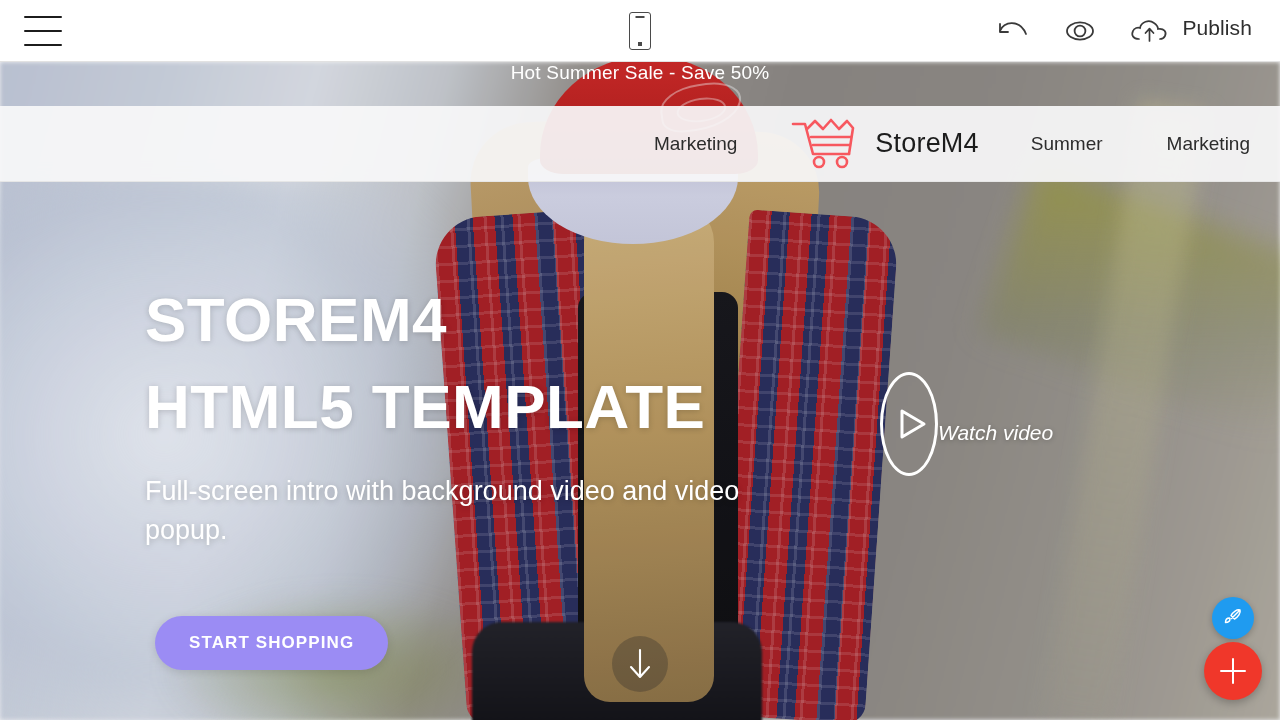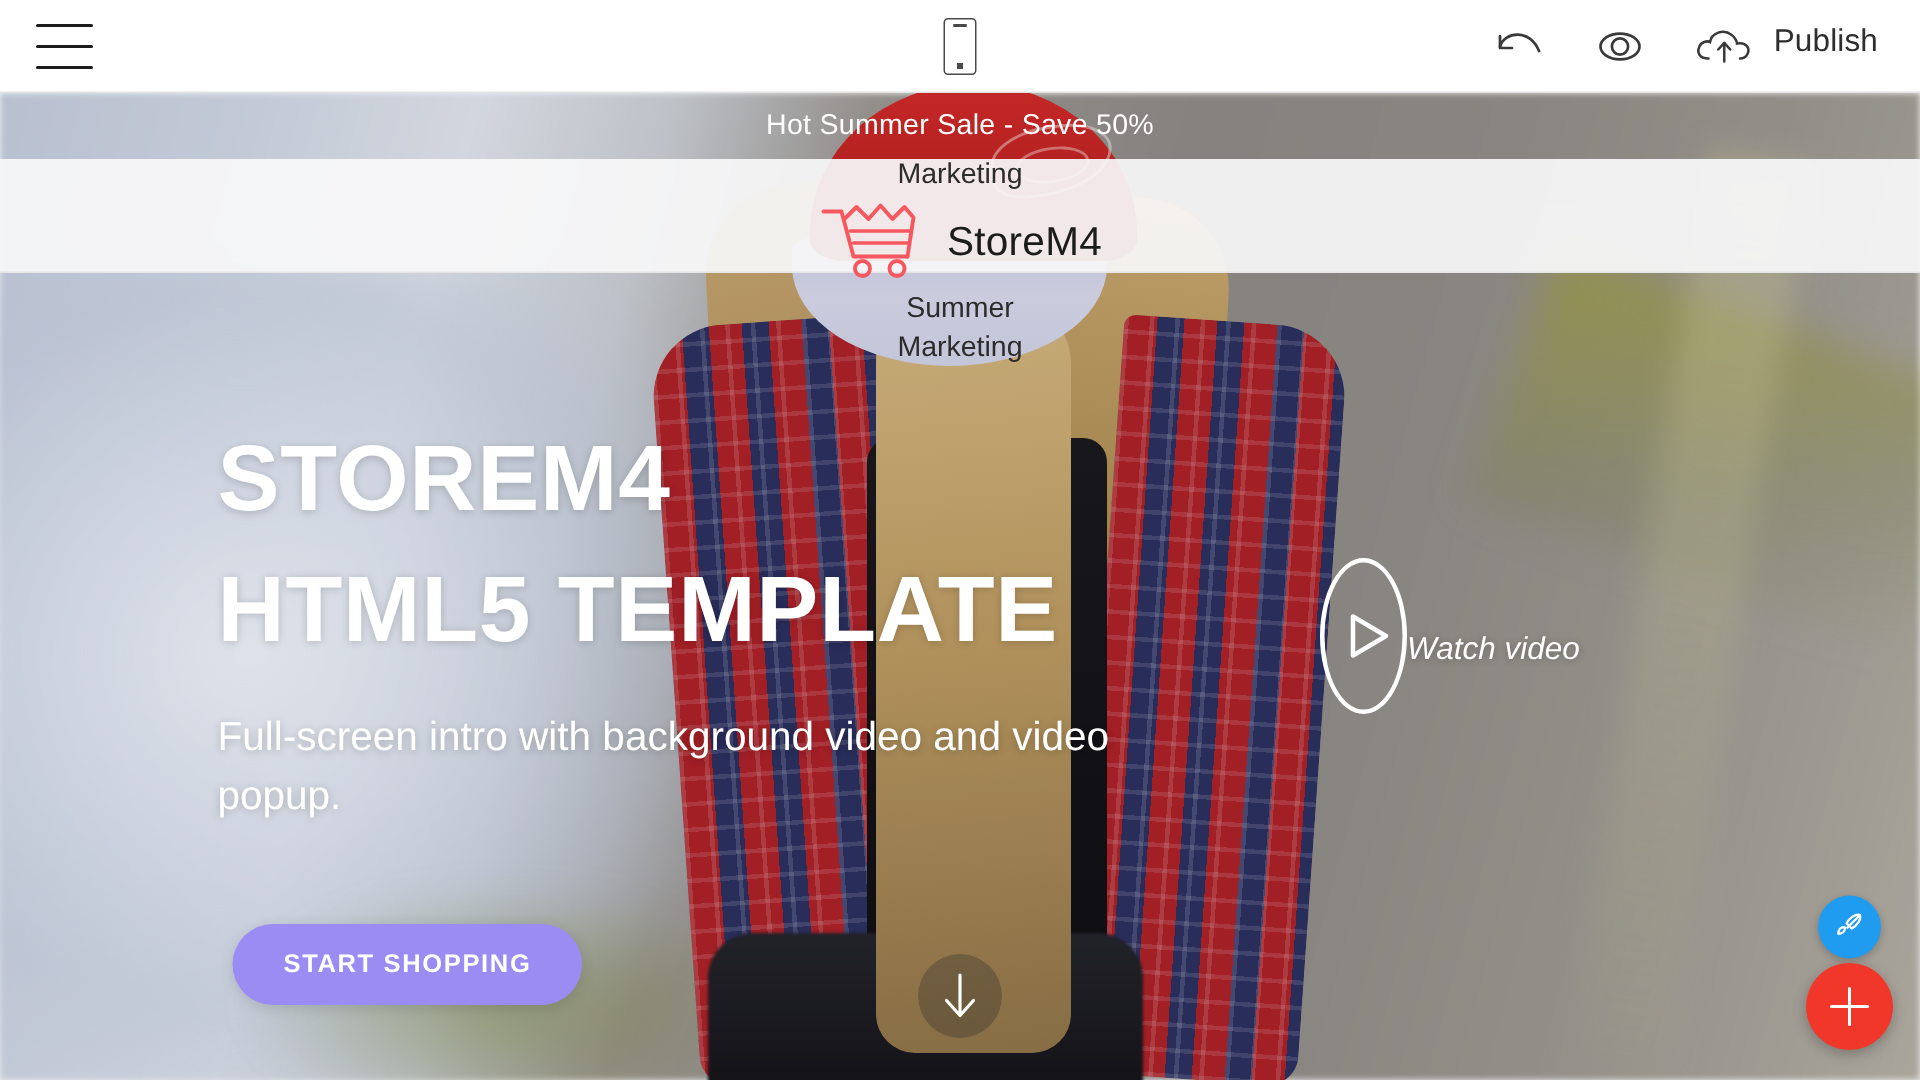--- a/index.html
+++ b/index.html
@@ -69,34 +69,34 @@
   
   .canvas {
     position: absolute; top: 62px; left: 0;
     width: 1280px; height: 658px;
     overflow: hidden;
   }
 
   
   .promo {
     height: 44px; width: 100%;
-    display: flex; align-items: center; justify-content: center;
+    display: flex; align-items: flex-start; justify-content: center;
     color: #ffffff; font-size: 19px;
     letter-spacing: .2px;
     position: relative; z-index: 30;
   }
 
   
   .site-nav {
     height: 76px; width: 100%;
     background: rgba(248,248,249,0.93);
     border-bottom: 1px solid #e6e6e6;
-    display: flex; align-items: center; justify-content: space-between;
+    display: flex; align-items: center; justify-content: flex-end;
     gap: 4px;
-    position: relative; z-index: 30; flex-direction: column;
+    position: relative; z-index: 30;
   }
   .nav-link {
     font-size: 19px; color: #2c2c2c;
     padding: 0 30px; cursor: pointer; white-space: nowrap;
   }
   .brand {
     display: flex; align-items: center; gap: 10px;
     padding: 0 18px; cursor: pointer;
   }
   .brand-name {

